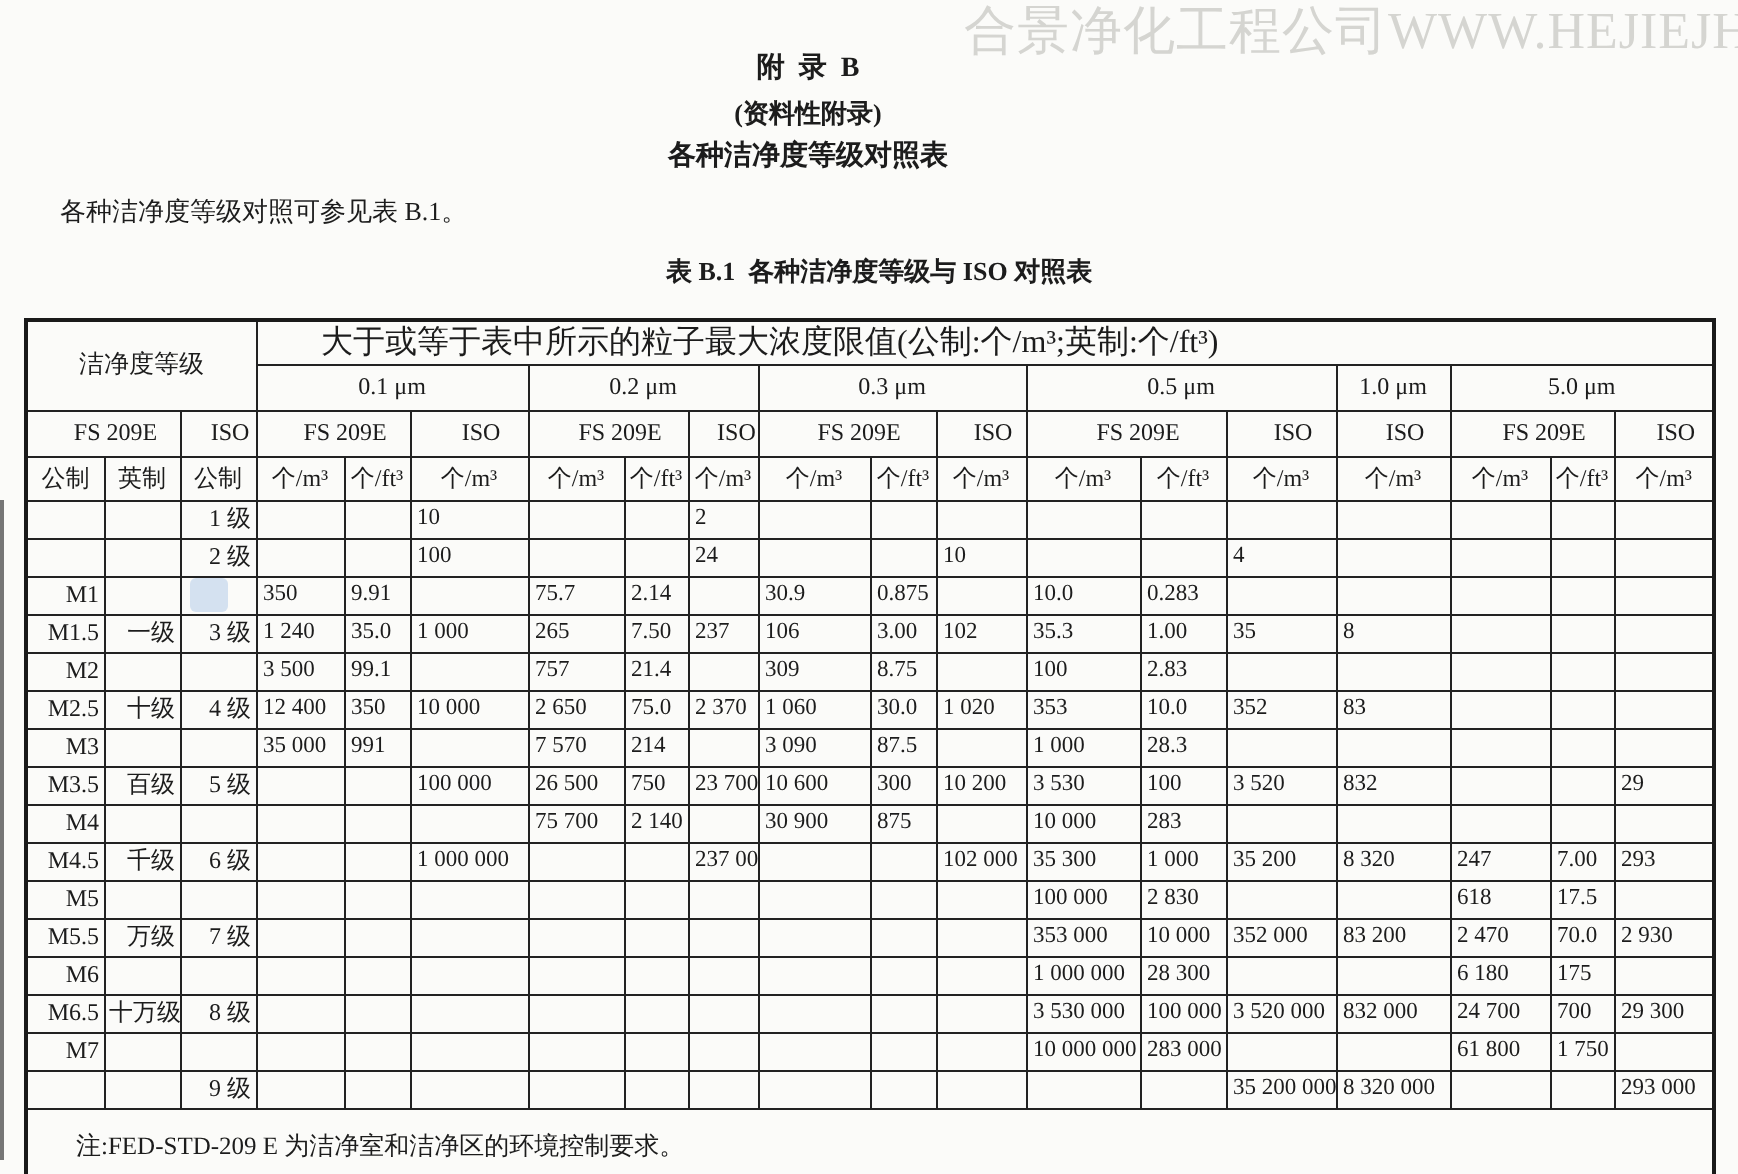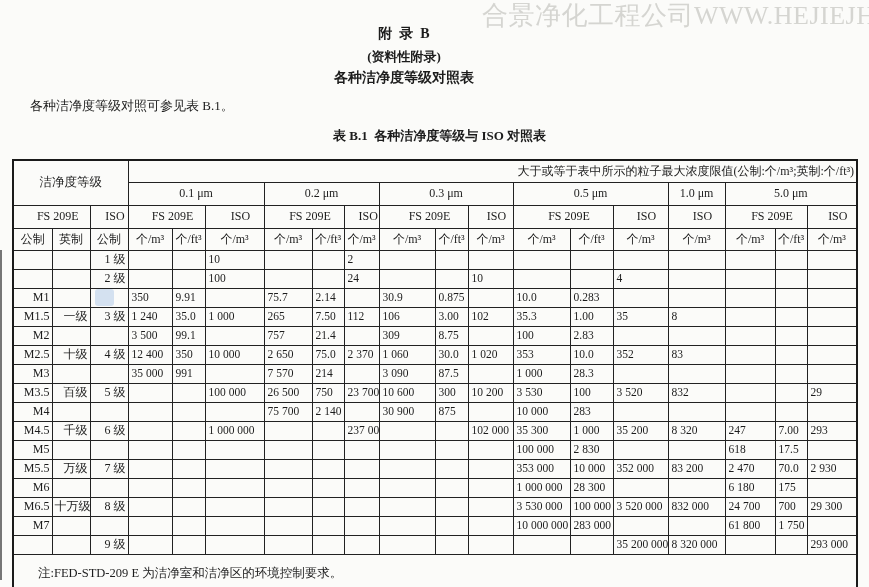--- a/index.html
+++ b/index.html
@@ -46,21 +46,21 @@
     white-space:nowrap;
   }
   thead tr.r-limits{height:22px;}
   thead tr.r-sizes{height:23px;}
   thead tr.r-std{height:23px;}
   thead tr.r-units{height:22px;}
   tbody tr{height:19px;}
   tbody tr.r-note{height:39px;font-family:Liberation Serif, serif;}
 
   th.h-corner{font-size:12.5px;text-align:center;}
-  th.h-limits{font-size:12px;text-align:right;padding-left:32px;}
+  th.h-limits{font-size:16px;text-align:left;padding-left:32px;}
   th.h-size{text-align:center;}
   th.h-std{text-align:center;padding-left:14px;}
   th.h-unit{text-align:center;}
 
   td.c-lbl{text-align:right;}
   td.c-num{text-align:left;font-size:11.5px;padding-left:3px;padding-right:0;}
   td.note-cell{text-align:left;padding-left:24px;font-size:12.5px;}
 
   .scan-edge{
     position:absolute;left:0;top:250px;width:2px;height:330px;
@@ -225,21 +225,21 @@
         </tr>
         <tr>
           <td class="c-lbl">M1.5</td>
           <td class="c-lbl">一级</td>
           <td class="c-lbl">3 级</td>
           <td class="c-num">1 240</td>
           <td class="c-num">35.0</td>
           <td class="c-num">1 000</td>
           <td class="c-num">265</td>
           <td class="c-num">7.50</td>
-          <td class="c-num">112</td>
+          <td class="c-num">237</td>
           <td class="c-num">106</td>
           <td class="c-num">3.00</td>
           <td class="c-num">102</td>
           <td class="c-num">35.3</td>
           <td class="c-num">1.00</td>
           <td class="c-num">35</td>
           <td class="c-num">8</td>
           <td class="c-num"></td>
           <td class="c-num"></td>
           <td class="c-num"></td>

